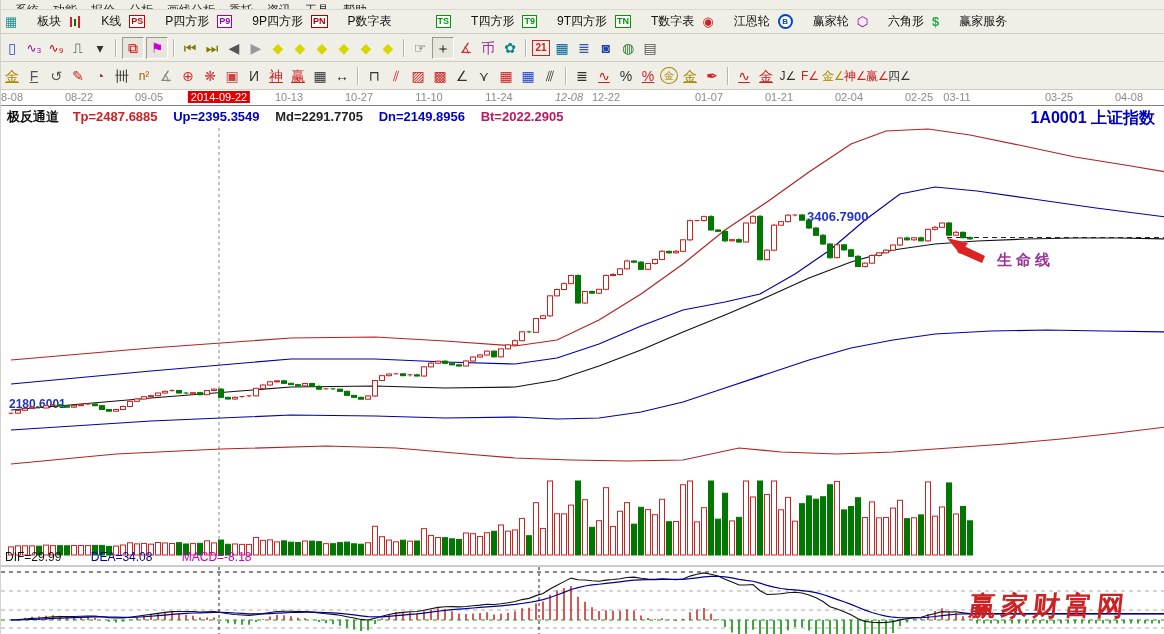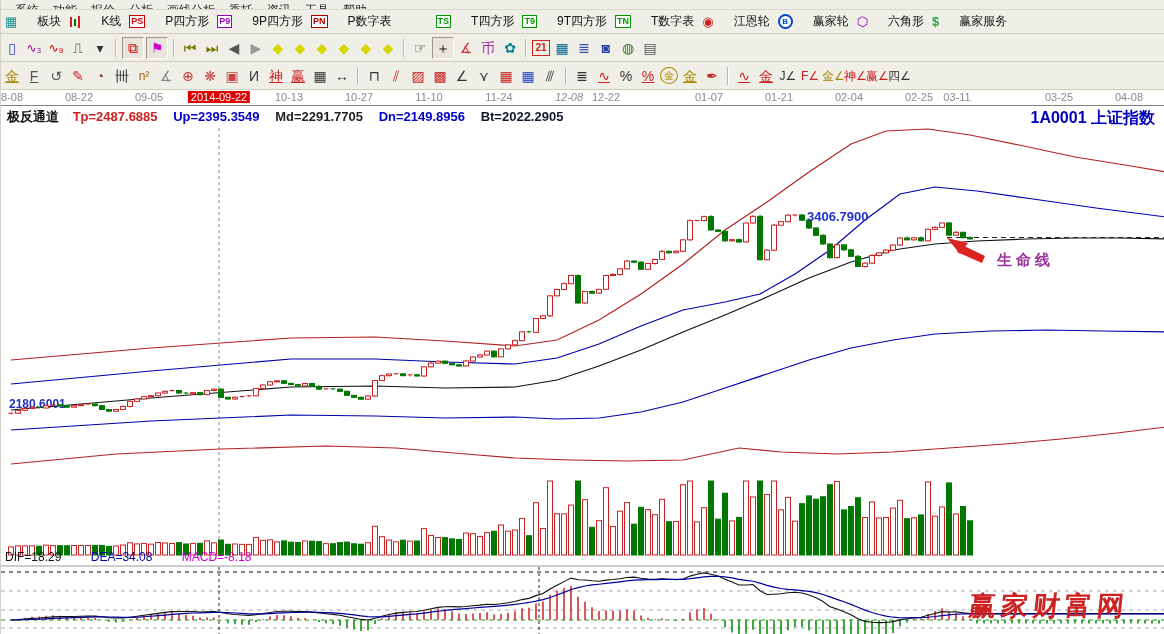--- a/index.html
+++ b/index.html
@@ -797,28 +797,28 @@
         <polygon points="946,132 967,137 959,148" fill="#dd2222"></polygon>
         <polygon points="961,139 984,150 981,157 956,146" fill="#dd2222"></polygon>
       </svg>
 
     <div class="hdr">
       <b>极反通道</b>
       <span class="hv" style="color:#cc2222">Tp=2487.6885</span>
       <span class="hv" style="color:#0000cc">Up=2395.3549</span>
       <span class="hv" style="color:#222222">Md=2291.7705</span>
       <span class="hv" style="color:#0000cc">Dn=2149.8956</span>
-      <span class="hv" style="color:#0f172a">Bt=2022.2905</span>
+      <span class="hv" style="color:#be185d">Bt=2022.2905</span>
     </div>
     <div id="codebox">1A0001  上证指数</div>
 
     <div id="pricelabel" style="left:806px;top:103px;">3406.7900</div>
     <div id="lifeline" style="left:996px;top:145px;">生命线</div>
 
     <div id="macdrow">
-      <span class="dif">DIF=18.29</span>
+      <span class="dif">DIF=29.99</span>
       <span class="dea">DEA=34.08</span>
       <span class="macd">MACD=-8.18</span>
     </div>
 
     <div id="watermark">赢家财富网</div>
   </div>
 </div>
 
 </body></html>

